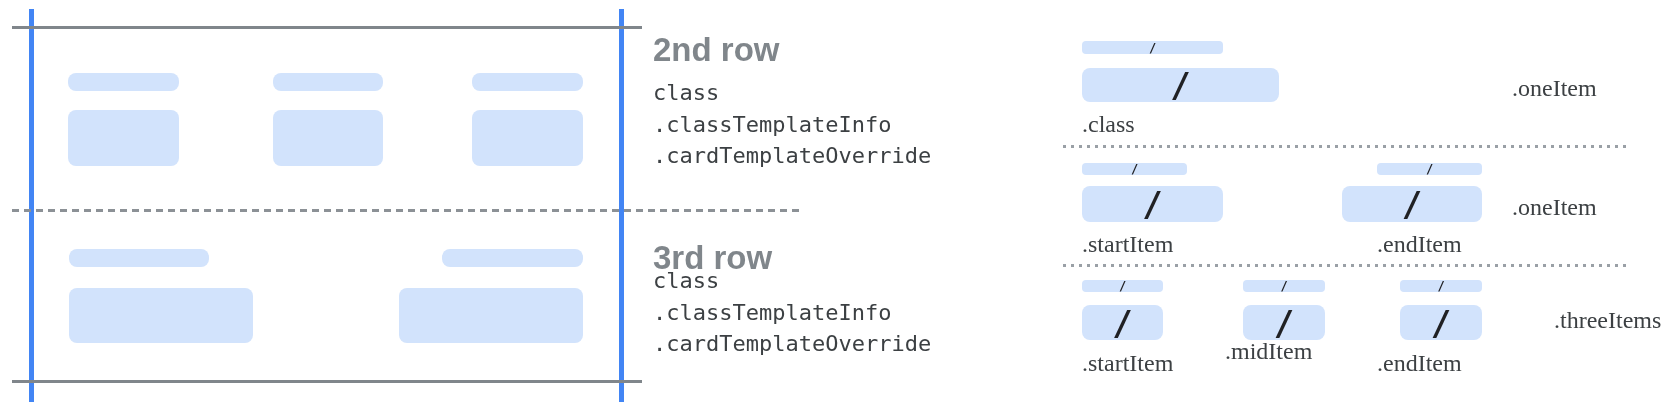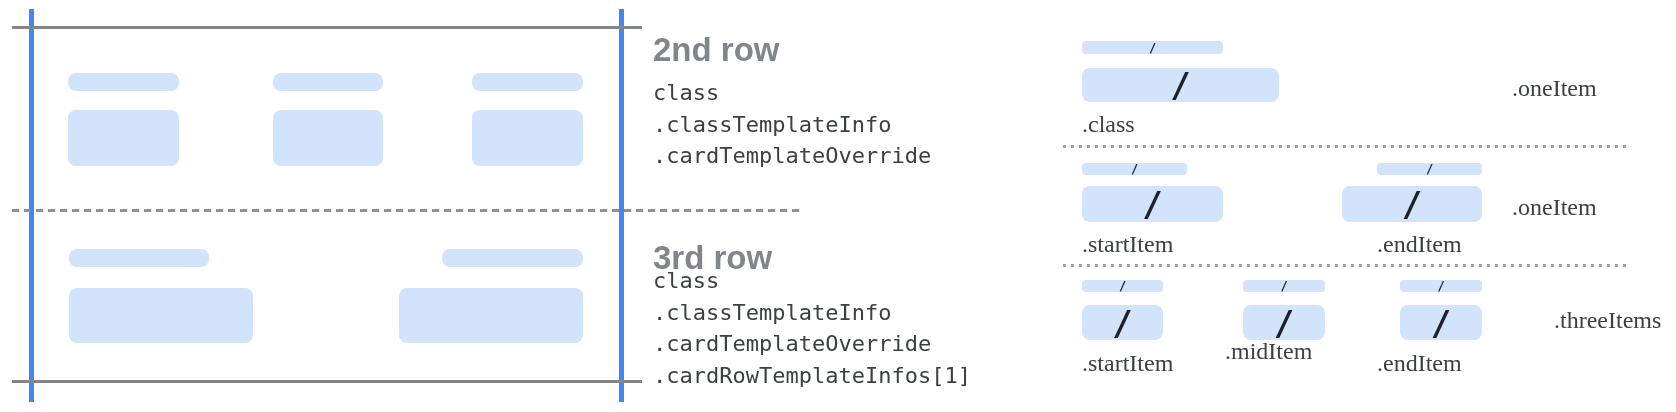--- a/index.html
+++ b/index.html
@@ -133,21 +133,20 @@
       <div>class</div>
       <div>.classTemplateInfo</div>
       <div>.cardTemplateOverride</div>
     </div>
 
     <div class="row-heading" style="top:241px">3rd row</div>
     <div class="class-path" style="top:265px">
       <div>class</div>
       <div>.classTemplateInfo</div>
       <div>.cardTemplateOverride</div>
-      <div>.cardRowTemplateInfos[1]</div>
     </div>
   </div>
 
   <div>
 
     <div>
       <div class="blue-rect slash-rect small" style="left:1082px; top:41px; width:141px; height:13px">
         <span class="slash small">/</span>
       </div>
       <div class="blue-rect slash-rect" style="left:1082px; top:68px; width:197px; height:34px">

